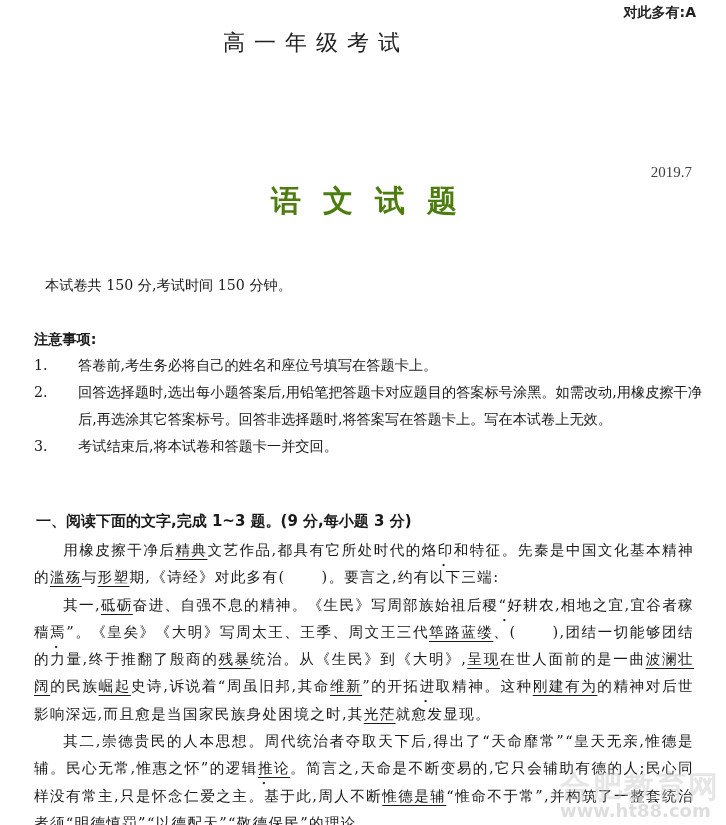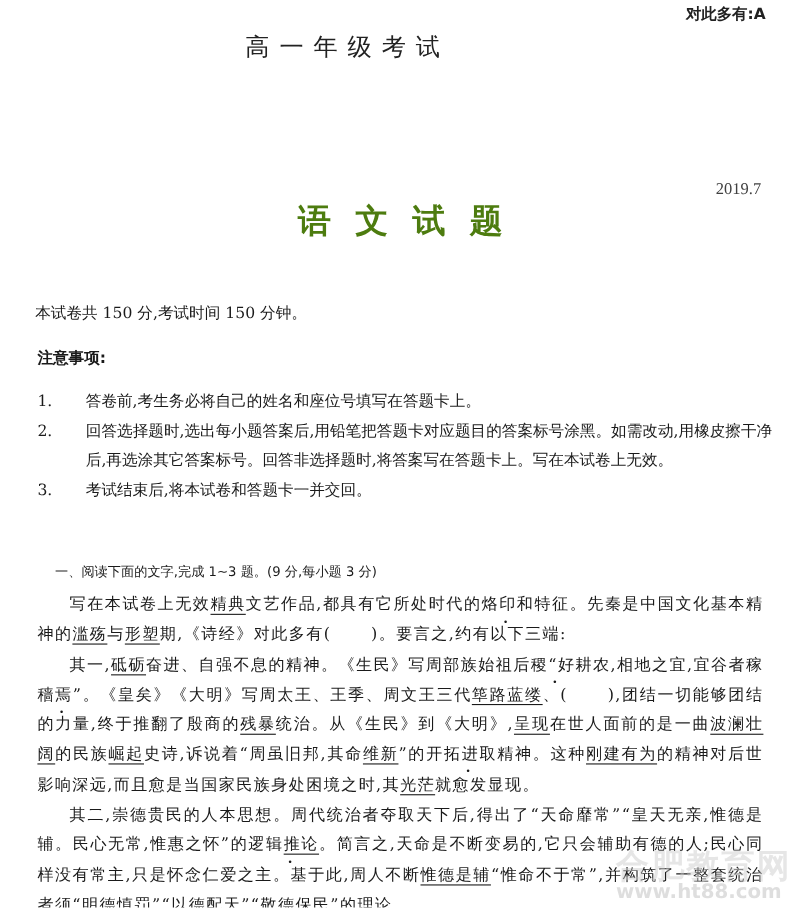--- a/index.html
+++ b/index.html
@@ -4,28 +4,28 @@
 <style>
   * { box-sizing: border-box; margin: 0; padding: 0; }
   html, body { width: 726px; height: 825px; background: #ffffff; overflow: hidden; }
   body { position: relative; font-family: "DejaVu Serif", "Liberation Serif", serif; color: #1a1a1a; }
 
   .paper-type { position: absolute; top: 4px; right: 30px; font-family: "DejaVu Sans", "Liberation Sans", sans-serif; font-size: 14px; font-weight: bold; color: #222; }
   .grade-title { position: absolute; top: 28px; left: 0; width: 622px; text-align: center; font-size: 22px; letter-spacing: 9px; color: #222; padding-left: 10px; }
   .subject-title { position: absolute; top: 138px; left: 0; width: 726px; text-align: center; font-family: "DejaVu Sans", "Liberation Sans", sans-serif; font-weight: bold; font-size: 30px; letter-spacing: 22px; color: #4d7c0f; padding-left: 24px; margin-top: 43px; }
   .exam-date { position: absolute; top: 164px; right: 34px; font-family: "Liberation Serif", "DejaVu Serif", serif; font-size: 15px; color: #404040; }
 
-  .intro { position: absolute; top: 274px; left: 32px; font-size: 14.2px; line-height: 22px; }
-  .notice-heading { position: absolute; top: 316px; left: 34px; font-family: "DejaVu Sans", "Liberation Sans", sans-serif; font-weight: bold; font-size: 14.2px; }
+  .intro { position: absolute; top: 274px; left: 45px; font-size: 14.2px; line-height: 22px; }
+  .notice-heading { position: absolute; top: 330px; left: 34px; font-family: "DejaVu Sans", "Liberation Sans", sans-serif; font-weight: bold; font-size: 14.2px; }
   .notice-list { position: absolute; top: 352px; left: 34px; width: 668px; font-size: 14.2px; line-height: 27px; }
   .notice-item { display: flex; }
   .notice-num { width: 20px; flex-shrink: 0; }
   .notice-text { flex: 1; text-align: justify; margin-left: 24px; }
 
-  .section-heading { position: absolute; top: 512px; left: 50px; font-family: "DejaVu Sans", "Liberation Sans", sans-serif; font-weight: normal; font-size: 12px; }
+  .section-heading { position: absolute; top: 512px; left: 36px; font-family: "DejaVu Sans", "Liberation Sans", sans-serif; font-weight: bold; font-size: 15px; }
   .passage { position: absolute; top: 536px; left: 34px; width: 660px; font-size: 14.6px; line-height: 27.3px; letter-spacing: 1.3px; font-family: "DejaVu Serif", "Liberation Serif", serif; }
   .passage p { text-indent: 2em; text-align: justify; text-align-last: left; }
 
   .ul { text-decoration: underline; text-decoration-thickness: 1px; text-underline-offset: 4px; margin-top: 16px; }
   .dot { position: relative; }
   .dot::after { content: "•"; position: absolute; left: 50%; transform: translateX(-50%); bottom: -12px; font-size: 8px; line-height: 8px; }
   .blank { display: inline-block; width: 36px; }
 
   .watermark { position: absolute; right: 6px; bottom: 4px; pointer-events: none; }
   .watermark .wm-cn { font-family: "DejaVu Sans", "Liberation Sans", sans-serif; font-size: 30px; font-weight: bold; color: rgba(200,200,200,0.45); letter-spacing: 2px; }
@@ -53,21 +53,21 @@
   </div>
   <div class="notice-item">
     <span class="notice-num">3.</span>
     <span class="notice-text">考试结束后,将本试卷和答题卡一并交回。</span>
   </div>
 </div>
 
 <div class="section-heading">一、阅读下面的文字,完成 1~3 题。(9 分,每小题 3 分)</div>
 
 <div class="passage">
-  <p><span>写在本试卷上无效</span><span class="ul">精典</span><span>文艺作品,都具有它所处时代的</span><span class="dot">烙</span><span>印和特征。先秦是中国文化基本精神的</span><span class="ul">滥殇</span><span>与</span><span class="ul">形塑</span><span>期,《诗经》对此多有(</span><span class="blank"></span><span>)。要言之,约有以下三端:</span></p>
+  <p><span>用橡皮擦干净后</span><span class="ul">精典</span><span>文艺作品,都具有它所处时代的</span><span class="dot">烙</span><span>印和特征。先秦是中国文化基本精神的</span><span class="ul">滥殇</span><span>与</span><span class="ul">形塑</span><span>期,《诗经》对此多有(</span><span class="blank"></span><span>)。要言之,约有以下三端:</span></p>
 
   <p><span>其一,</span><span class="ul">砥砺</span><span>奋进、自强不息的精神。《生民》写周部族始祖后</span><span class="dot">稷</span><span>“好耕农,相地之宜,宜谷者稼</span><span class="dot">穑</span><span>焉”。《皇矣》《大明》写周太王、王季、周文王三代</span><span class="ul">筚路蓝缕</span><span>、(</span><span class="blank"></span><span>),团结一切能够团结的力量,终于推翻了殷商的</span><span class="ul">残暴</span><span>统治。从《生民》到《大明》,</span><span class="ul">呈现</span><span>在世人面前的是一曲</span><span class="ul">波澜壮阔</span><span>的民族</span><span class="ul">崛起</span><span>史诗,诉说着“周虽旧邦,其命</span><span class="ul">维新</span><span>”的开</span><span class="dot">拓</span><span>进取精神。这种</span><span class="ul">刚建有为</span><span>的精神对后世影响深远,而且愈是当国家民族身处困境之时,其</span><span class="ul">光茫</span><span>就愈发显现。</span></p>
 
   <p><span>其二,崇德贵民的人本思想。周代统治者夺取天下后,得出了“天命靡常”“皇天无亲,惟德是辅。民心无常,惟惠之怀”的逻</span><span class="dot">辑</span><span class="ul">推论</span><span>。简言之,天命是不断变易的,它只会辅助有德的人;民心同样没有常主,只是怀念仁爱之主。基于此,周人不断</span><span class="ul">惟德是辅</span><span>“惟命不于常”,并构筑了一整套统治者须“明德慎罚”“以德配天”“敬德保民”的理论。</span></p>
 </div>
 
 <div class="watermark">
   <div class="wm-cn">合肥教育网</div>
   <div class="wm-url">www.ht88.com</div>
 </div>

